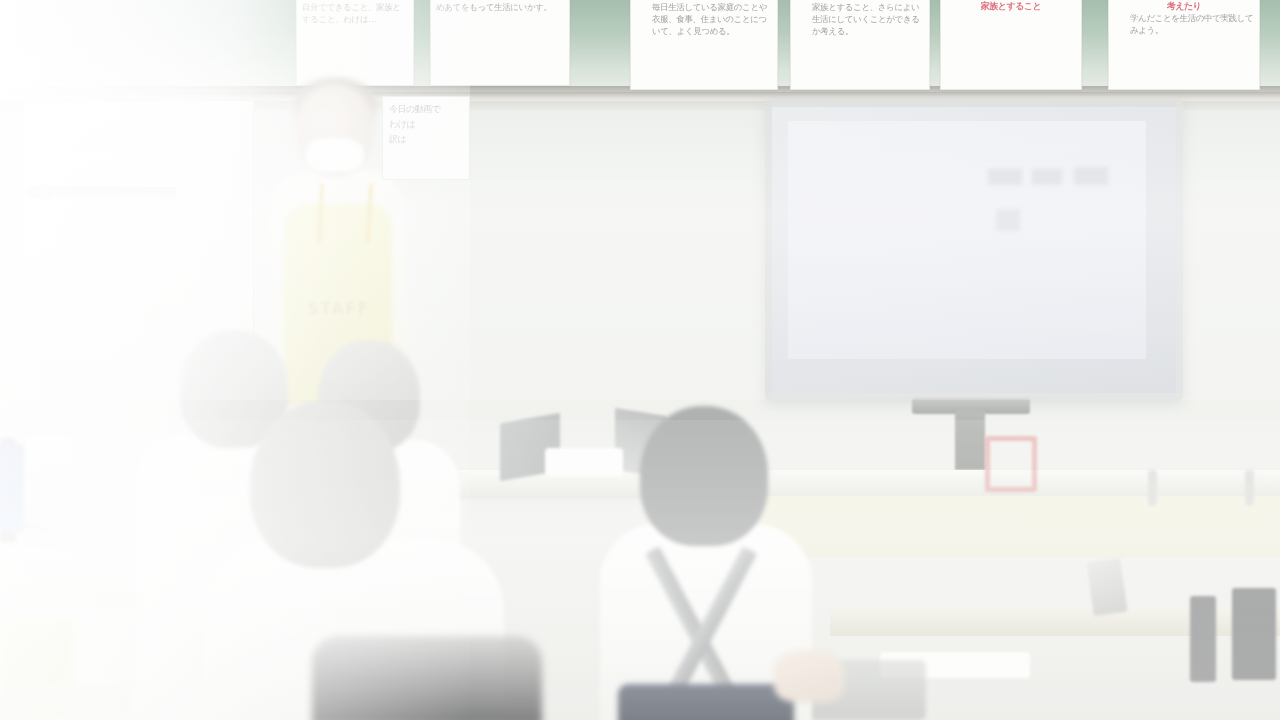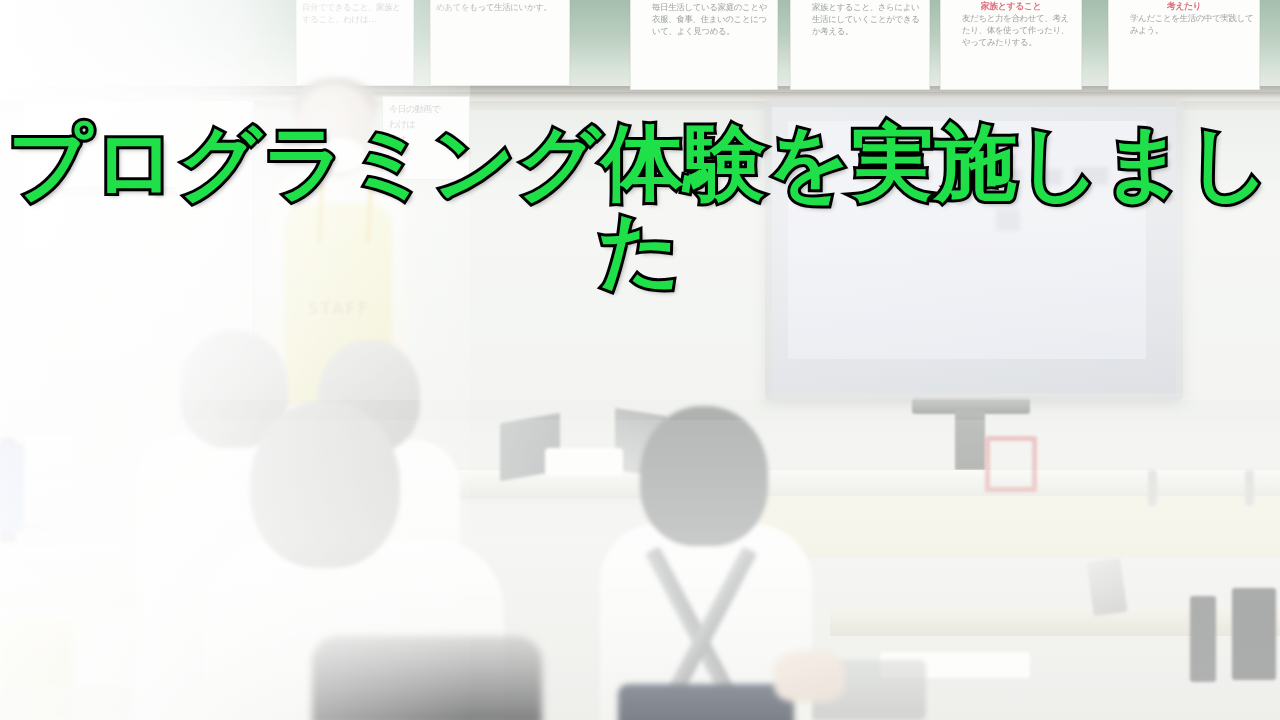--- a/index.html
+++ b/index.html
@@ -368,21 +368,20 @@
     <div class="poster fade1" style="left:630px;width:148px;height:94px;">
       <div class="p-head"></div>
       <div class="p-body">毎日生活している家庭のことや衣服、食事、住まいのことについて、よく見つめる。</div>
     </div>
     <div class="poster fade1" style="left:790px;width:140px;height:94px;">
       <div class="p-head"></div>
       <div class="p-body">家族とすること、さらによい生活にしていくことができるか考える。</div>
     </div>
     <div class="poster fade1" style="left:940px;width:142px;height:94px;">
       <div class="p-head">家族とすること</div>
-      <div class="p-body">友だちと力を合わせて、考えたり、体を使って作ったり、やってみたりする。</div>
     </div>
     <div class="poster fade1" style="left:1108px;width:152px;height:94px;">
       <div class="p-head">考えたり</div>
       <div class="p-body">学んだことを生活の中で実践してみよう。</div>
     </div>
 
     <div class="whiteboard">
       <div class="wb-rail"></div>
       <div class="wb-knob"></div>
     </div>
@@ -463,16 +462,15 @@
     </div>
 
     <div class="wash-top"></div>
     <div class="wash-left"></div>
     <div class="wash-bottom"></div>
     <div class="wall-wash"></div>
     <div class="wash-global"></div>
   </div>
 
   <div id="caption">
-    <div class="cap-line" id="cap-line2">プログラミング体験を実施しました</div>
   </div>
 
 </div>
 
 </body></html>

